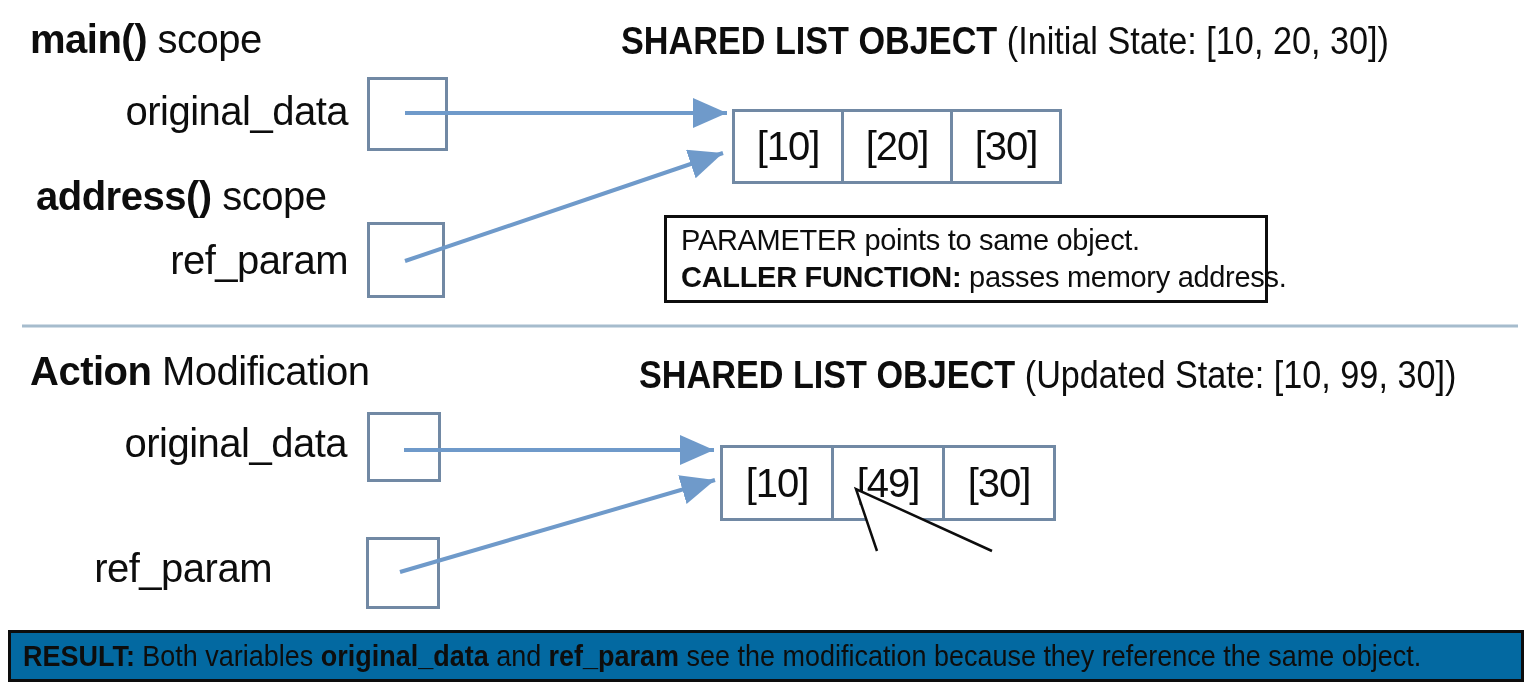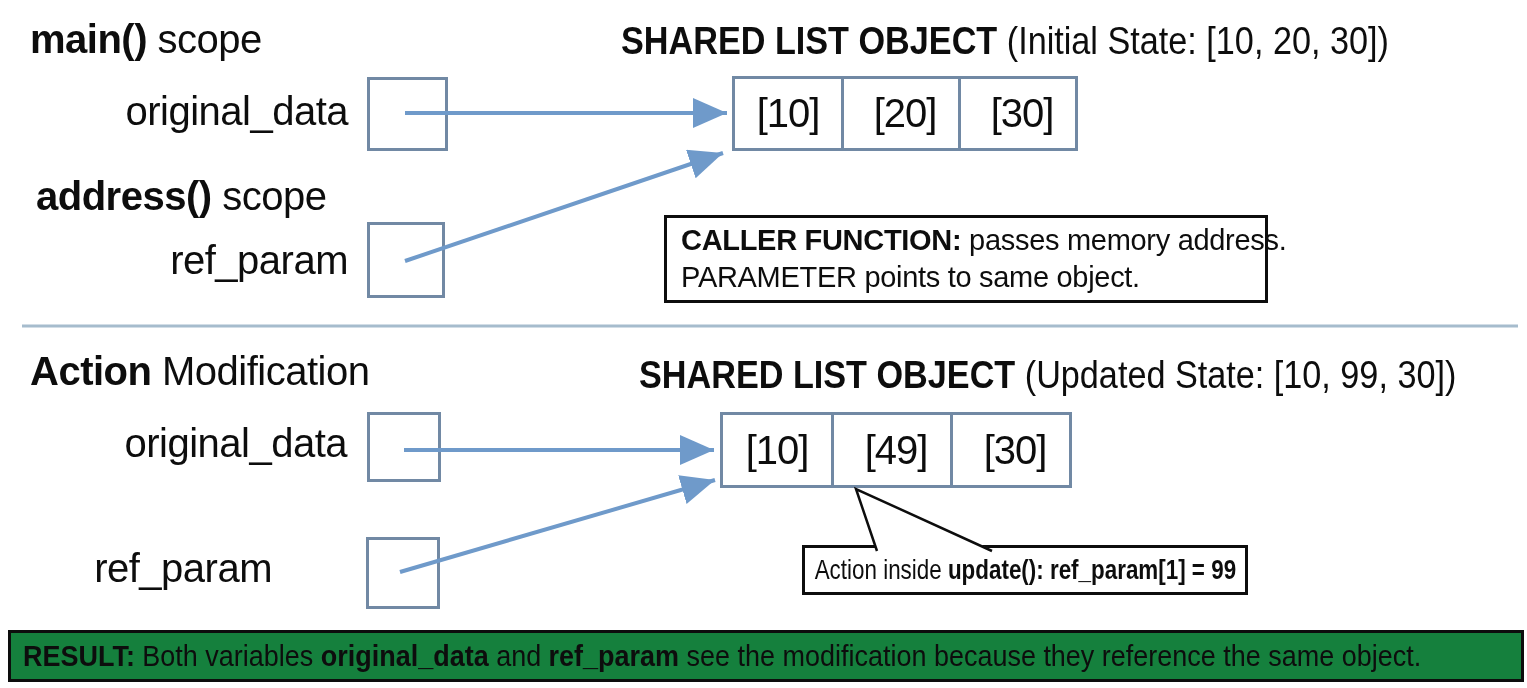--- a/index.html
+++ b/index.html
@@ -16,37 +16,37 @@
   }
   .abs{position:absolute;}
   .t40{font-size:40px;line-height:1.08;letter-spacing:-0.5px;white-space:nowrap;}
   .t38{font-size:38px;line-height:1.08;white-space:nowrap;}
   .b{font-weight:bold;}
   .rt{text-align:right;}
   .sqz90{display:inline-block;transform:scaleX(.90);transform-origin:0 50%;white-space:nowrap;}
   .sqz93{display:inline-block;transform:scaleX(.93);transform-origin:0 50%;white-space:nowrap;}
   .sqz80{display:inline-block;transform:scaleX(.80);transform-origin:50% 50%;white-space:nowrap;}
   .sq{border:3px solid var(--boxborder);background:transparent;}
-  .list{display:flex;border:3px solid var(--boxborder);background:#fff;}
+  .list{display:flex;border:3px solid var(--boxborder);background:#fff;margin-top:33px;}
   .cell{
     width:106px;height:69px;display:flex;align-items:center;justify-content:center;
     font-size:40px;letter-spacing:-1px;
   }
-  .cell + .cell{border-left:3px solid var(--boxborder);padding-left:8px;}
+  .cell + .cell{border-left:3px solid var(--boxborder);}
   .list2 .cell{width:108px;height:70px;}
   .note{
     border:3px solid var(--ink);background:#fff;padding:4px 14px;
     font-size:29px;line-height:37px;letter-spacing:-0.3px;white-space:nowrap;
   }
   .callout{
     border:3px solid var(--ink);background:#fff;width:440px;height:44px;
     display:flex;align-items:center;justify-content:center;font-size:28px;
   }
   .resultbar{
-    border:3px solid var(--ink);background:#15803d;width:1498px;height:46px;
+    border:3px solid var(--ink);background:#0369a1;width:1498px;height:46px;
     display:flex;align-items:center;padding-left:12px;font-size:29px;
   }
   svg.overlay{position:absolute;left:0;top:0;pointer-events:none;}
   .arrowline{stroke:var(--arrow);stroke-width:4;fill:none;}
   .ah-fill{fill:var(--arrow);}
   .divline{stroke:var(--divider);stroke-width:3;}
   .tailfill{fill:#fff;stroke:none;}
   .tailstroke{fill:none;stroke:var(--ink);stroke-width:2.5;}
 </style>
 </head>
@@ -68,45 +68,42 @@
     <div class="cell">[30]</div>
   </div>
 
   <div class="abs t40" style="left:36px;top:175px;"><span class="b">address()</span><span> scope</span></div>
 
   <div class="abs t40 rt" style="left:100px;top:239px;width:248px;">ref_param</div>
 
   <div class="abs sq" style="left:367px;top:222px;width:72px;height:70px;"></div>
 
   <div class="abs note" style="left:664px;top:215px;width:570px;">
+    <div>PARAMETER points to same object.</div>
     <div><span class="b">CALLER FUNCTION:</span><span> passes memory address.</span></div>
-    <div>PARAMETER points to same object.</div>
   </div>
 
   <div class="abs t40" style="left:30px;top:350px;"><span class="b">Action</span><span> Modification</span></div>
 
   <div class="abs t40 rt" style="left:100px;top:422px;width:247px;">original_data</div>
 
   <div class="abs sq" style="left:367px;top:412px;width:68px;height:64px;"></div>
 
   <div class="abs t38" style="left:591px;top:355px;margin-left:48px;"><span class="sqz90"><span class="b">SHARED LIST OBJECT</span><span> (Updated State: [10, 99, 30])</span></span></div>
 
   <div class="abs list list2" style="left:720px;top:412px;">
     <div class="cell">[10]</div>
     <div class="cell">[49]</div>
     <div class="cell">[30]</div>
   </div>
 
   <div class="abs t40 rt" style="left:60px;top:547px;width:212px;">ref_param</div>
 
   <div class="abs sq" style="left:366px;top:537px;width:68px;height:66px;"></div>
 
-  <div class="abs callout" style="left:802px;top:545px;">
-      <span class="sqz80"><span>Action inside </span><span class="b">update(): ref_param[1] = 99</span></span>
-    </div>
 
   <div class="abs resultbar" style="left:8px;top:630px;">
       <span class="sqz93"><span class="b">RESULT:</span><span> Both variables </span><span class="b">original_data</span><span> and </span><span class="b">ref_param</span><span> see the modification because they reference the same object.</span></span>
     </div>
 
   <svg class="overlay" width="1527" height="688" viewBox="0 0 1527 688">
     <defs>
       <marker id="ah" markerUnits="userSpaceOnUse" markerWidth="36" markerHeight="32" refX="34" refY="15" orient="auto">
         <path class="ah-fill" d="M0,0 L34,15 L0,30 Z"></path>
       </marker>

